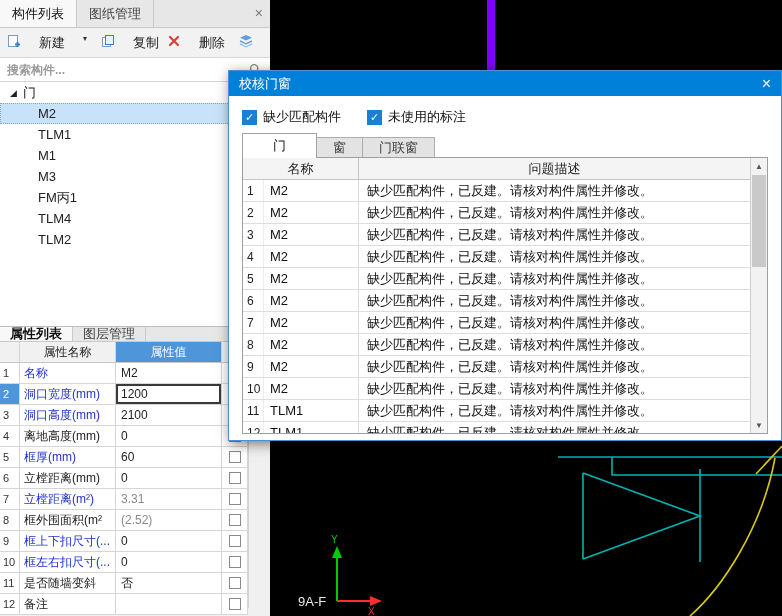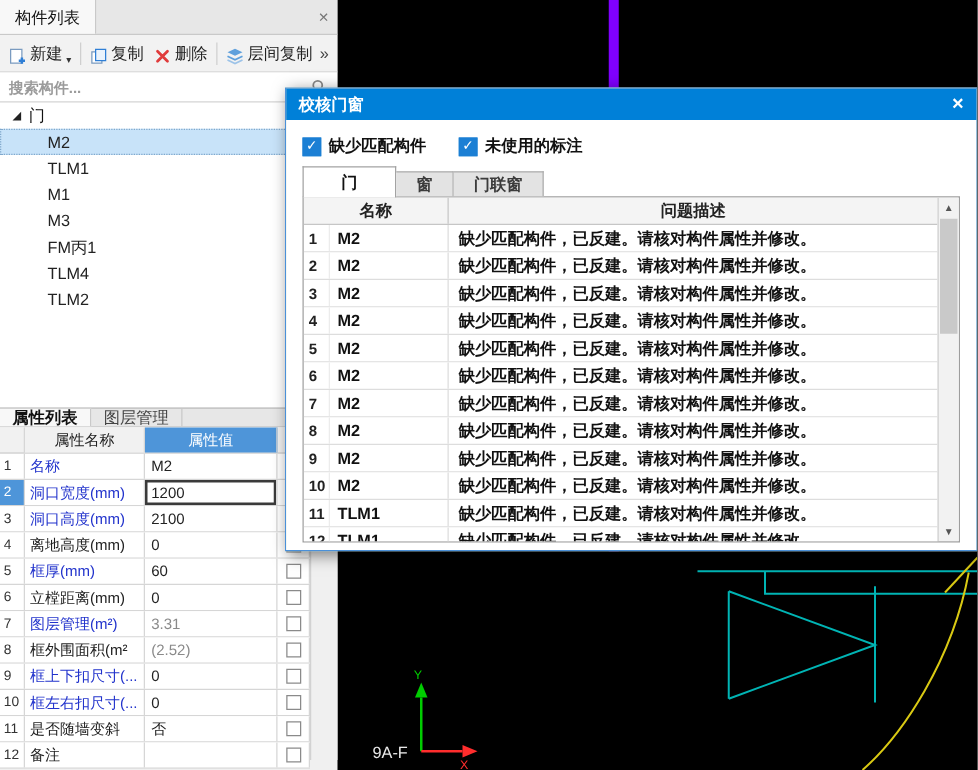--- a/index.html
+++ b/index.html
@@ -6,21 +6,21 @@
   body { font-family:"Liberation Sans","DejaVu Sans",sans-serif; font-size:12px; color:#222; }
   #root { position:relative; width:782px; height:616px; overflow:hidden; background:#000; }
 
   
   #left-panel { position:absolute; left:0; top:0; width:270px; height:616px; background:#F0F0F0; overflow:hidden; z-index:1; }
   .lp-tabs { position:relative; height:28px; background:#E7E7E7; border-bottom:1px solid #C9C9C9; display:flex; align-items:stretch; }
   .lp-tab { padding:0 12px; display:flex; align-items:center; font-size:13px; color:#444; border-right:1px solid #C9C9C9; white-space:nowrap; }
   .lp-tab.active { background:#F8F8F8; color:#111; font-weight:normal; }
   .lp-close { position:absolute; right:7px; top:5px; font-size:14px; color:#777; line-height:16px; }
   .lp-toolbar { height:30px; background:#F2F2F2; border-bottom:1px solid #D8D8D8; display:flex; align-items:center; padding:0 4px; gap:2px; }
-  .tbtn { display:flex; align-items:flex-end; gap:3px; background:none; border:none; font:inherit; font-size:13px; color:#222; padding:3px 3px; white-space:nowrap; }
+  .tbtn { display:flex; align-items:flex-start; gap:18px; background:none; border:none; font:inherit; font-size:13px; color:#222; padding:3px 3px; white-space:nowrap; }
   .ticon { display:block; }
   .tsep { width:1px; height:18px; background:#CFCFCF; margin:0 2px; }
   .caret { font-size:8px; color:#333; }
   .toverflow { margin-left:auto; color:#444; font-size:13px; padding-right:3px; }
   .lp-search { position:relative; height:24px; background:#FFF; border-bottom:1px solid #D5D5D5; display:flex; align-items:center;font-weight:bold; }
   .search-input { border:none; outline:none; flex:1; height:100%; padding:0 26px 0 7px; font:inherit; font-size:12px; color:#333; background:transparent; }
   .search-input::placeholder { color:#9B9B9B; }
   .mag { position:absolute; right:8px; top:5px; }
   .lp-tree { height:244px; background:#FFF; overflow:hidden; }
   .tree-root { height:21px; display:flex; align-items:center; gap:6px; padding-left:10px; font-size:13px; color:#111; }
@@ -43,21 +43,21 @@
   .pg-header .c-name, .pg-header .c-val { justify-content:center; padding-left:0; color:#222; background:#F1F1F1; }
   .pg-header .c-val.hv { background:#4E95D9; color:#FFF; }
   .pg-row.selected .c-num { background:#4E95D9; color:#FFF; }
   .pg-row.selected .c-val { box-shadow: inset 0 0 0 2px #3A3A3A; }
   .pg-scrollstrip { position:absolute; right:0; top:0; bottom:0; width:22px; background:#F0F0F0; border-left:1px solid #D2D2D2; }
 
   
   #cad { position:absolute; left:270px; top:0; width:512px; height:616px; background:#000; z-index:0; }
 
   
-  #dialog { position:absolute; left:228px; top:70px; width:554px; height:371px; background:#fef9c3; border:1px solid #4A90D9; box-shadow:2px 3px 12px rgba(0,0,0,.5); z-index:3;font-weight:bold; }
+  #dialog { position:absolute; left:228px; top:70px; width:554px; height:371px; background:#f97316; border:1px solid #4A90D9; box-shadow:2px 3px 12px rgba(0,0,0,.5); z-index:3; }
   .dlg-title { height:25px; background:#0080D8; color:#FFF; display:flex; align-items:center; padding:0 10px; font-size:13px; }
   .dlg-close { margin-left:auto; font-size:16px; line-height:16px; }
   .dlg-body { position:relative; height:344px; background:#FFF; }
   .dlg-filters { position:absolute; left:13px; top:12px; display:flex; gap:26px; }
   .chk { display:flex; align-items:center; gap:6px; font-size:13px; color:#111; }
   .box { width:15px; height:15px; border:1px solid #9A9A9A; background:#FFF; display:flex; align-items:center; justify-content:center; }
   .box.checked { background:#1B7FD4; border-color:#1B7FD4; }
   .box .ck { display:none; font-style:normal; color:#FFF; font-size:11px; line-height:11px; }
   .box.checked .ck { display:block; }
   .dlg-tabs { position:absolute; left:13px; top:37px; height:25px; display:flex; align-items:flex-start; z-index:2; }
@@ -79,20 +79,21 @@
   .sthumb { position:absolute; left:1px; right:1px; top:1px; height:92px; background:#C9C9C9; }
 </style>
 </head>
 <body>
 
 <div id="root">
 
   <div id="left-panel">
     <div class="lp-tabs">
       <div class="lp-tab active">构件列表</div>
+      <div class="lp-tab">图纸管理</div>
       <span class="lp-close">×</span>
     </div>
 
     <div class="lp-toolbar">
       <button class="tbtn">
         <svg class="ticon" width="14" height="14" viewBox="0 0 14 14">
           <rect x="1.5" y="1.5" width="9" height="11" fill="#FFFFFF" stroke="#7A9BC0"></rect>
           <path d="M8 10.5 H13 M10.5 8 V13" stroke="#2F7FD6" stroke-width="2" fill="none"></path>
         </svg>
         <span>新建</span>
@@ -230,21 +231,21 @@
     <div class="c-name">立樘距离(mm)</div>
     <div class="c-val">
               <span class="val-text">0</span>
             </div>
     <div class="c-cb">
               <span class="cb"></span>
             </div>
   </div>
           <div class="pg-row">
     <div class="c-num">7</div>
-    <div class="c-name blue">图层管理(m²)</div>
+    <div class="c-name blue">立樘距离(m²)</div>
     <div class="c-val">
               <span class="val-text gray">3.31</span>
             </div>
     <div class="c-cb">
               <span class="cb"></span>
             </div>
   </div>
           <div class="pg-row">
     <div class="c-num">8</div>
     <div class="c-name">框外围面积(m²</div>

